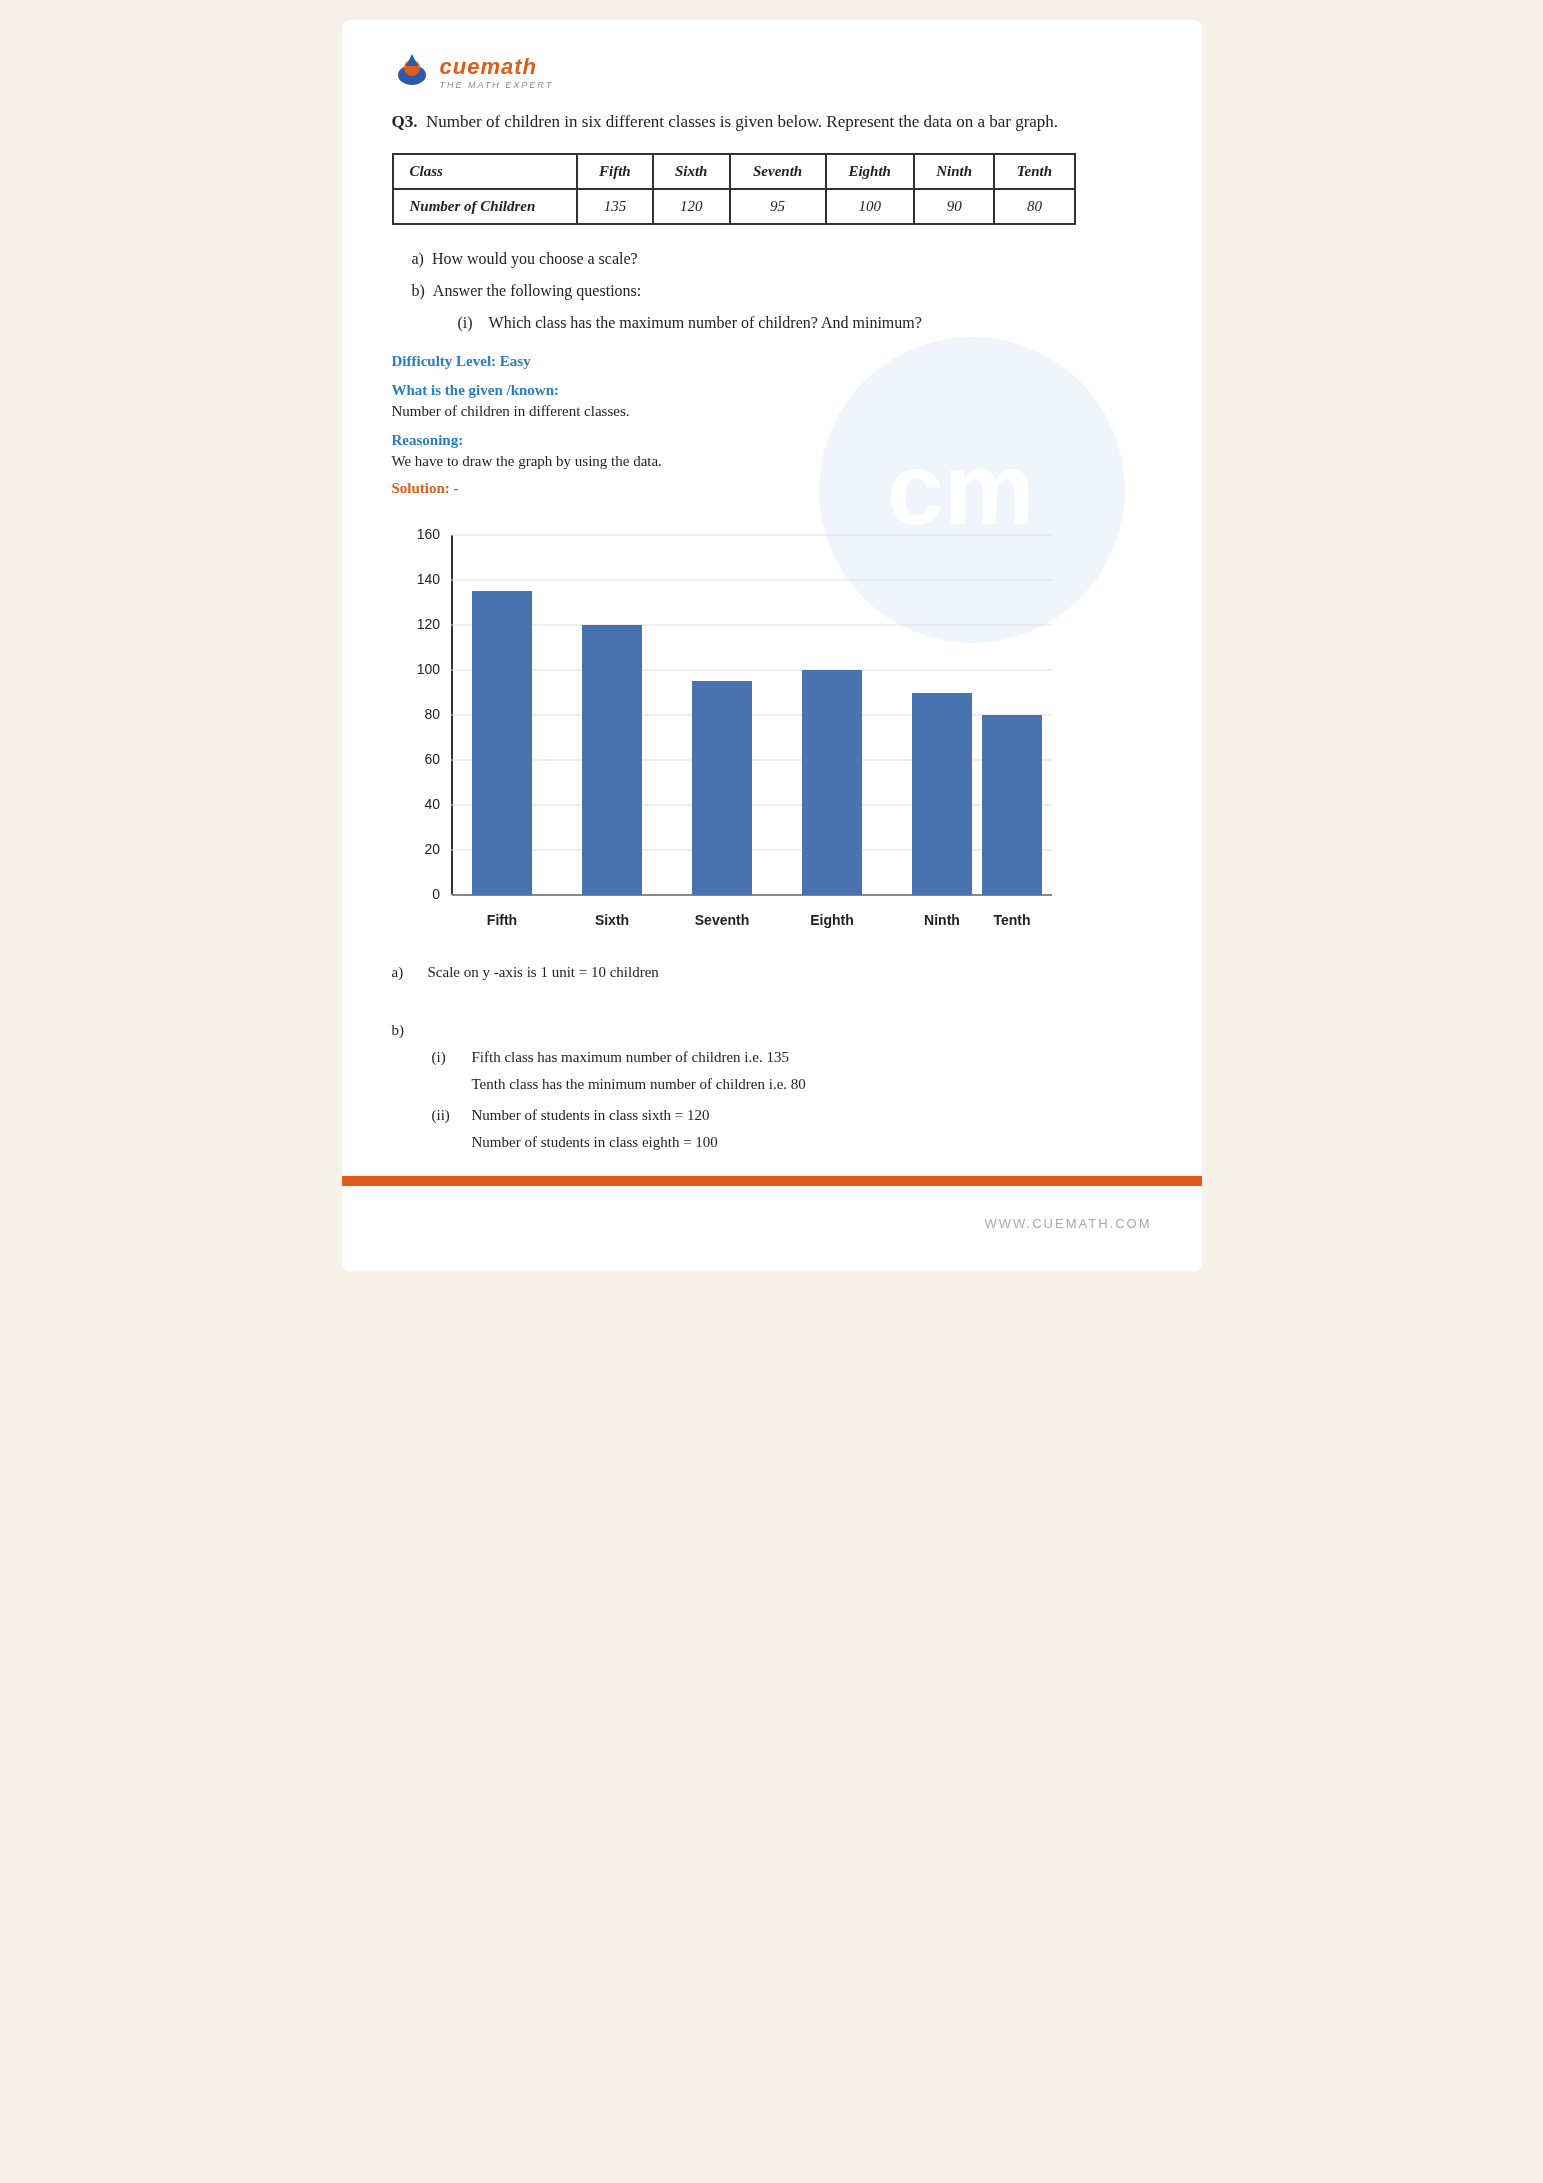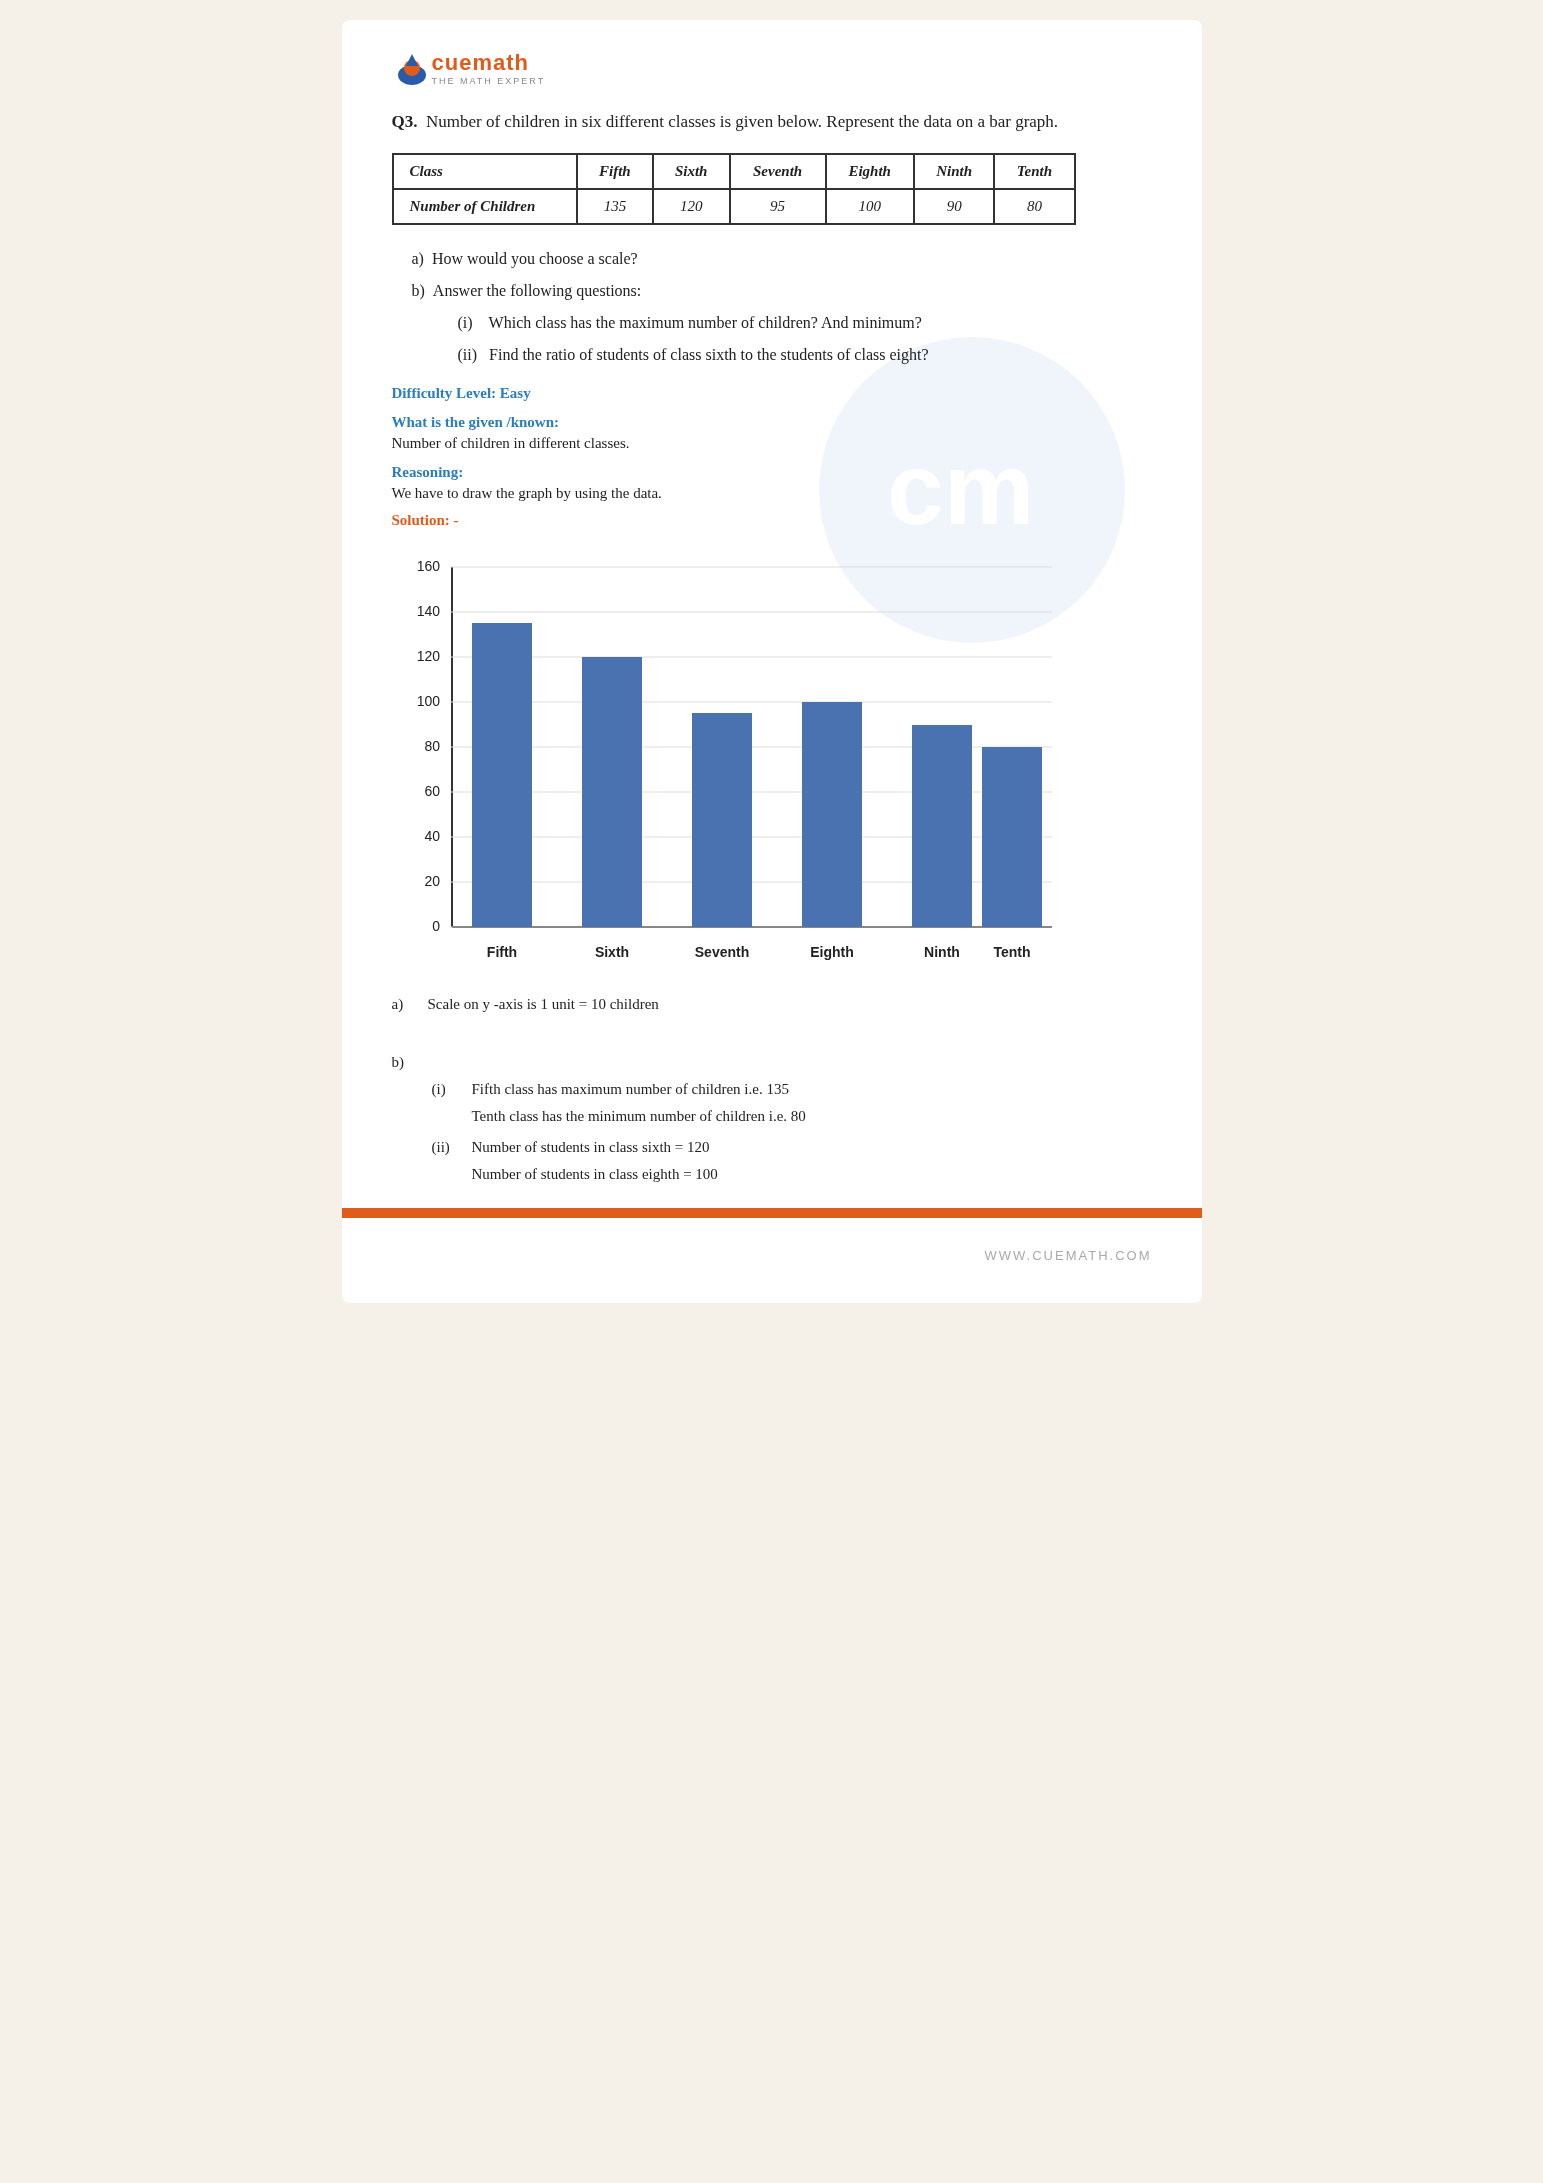--- a/index.html
+++ b/index.html
@@ -36,21 +36,23 @@
     }
     .content { position: relative; z-index: 1; }
     
     .header {
       display: flex;
       align-items: center;
       margin-bottom: 18px;
     }
     .logo-area {
       display: flex;
-      align-items: flex-start;
+      align-items: flex-end;
+      gap: 8px;
+      font-style: italic;
     }
     .logo-icon {
       width: 40px;
       height: 40px;
     }
     .logo-text-area { display: flex; flex-direction: column; }
     .logo-cuemath {
       font-size: 22px;
       font-weight: bold;
       color: #2b5ba8;
@@ -192,21 +194,20 @@
           <td>80</td>
         </tr>
       </tbody>
     </table>
 
     <div class="sub-questions">
       <div>a) &nbsp;<span>How would you choose a scale?</span></div>
       <div>b) &nbsp;<span>Answer the following questions:</span></div>
       <div class="sub-sub">
         <div>&nbsp;&nbsp;&nbsp;&nbsp;(i) &nbsp;&nbsp;&nbsp;<span>Which class has the maximum number of children? And minimum?</span></div>
-        <div>&nbsp;&nbsp;&nbsp;&nbsp;(ii) &nbsp;&nbsp;<span>Find the ratio of students of class sixth to the students of class eight?</span></div>
       </div>
     </div>
 
     <div class="section-label">Difficulty Level: Easy</div>
 
     <div class="section-label">What is the given /known:</div>
     <div class="section-text">Number of children in different classes.</div>
 
     <div class="section-label">Reasoning:</div>
     <div class="section-text">We have to draw the graph by using the data.</div>

